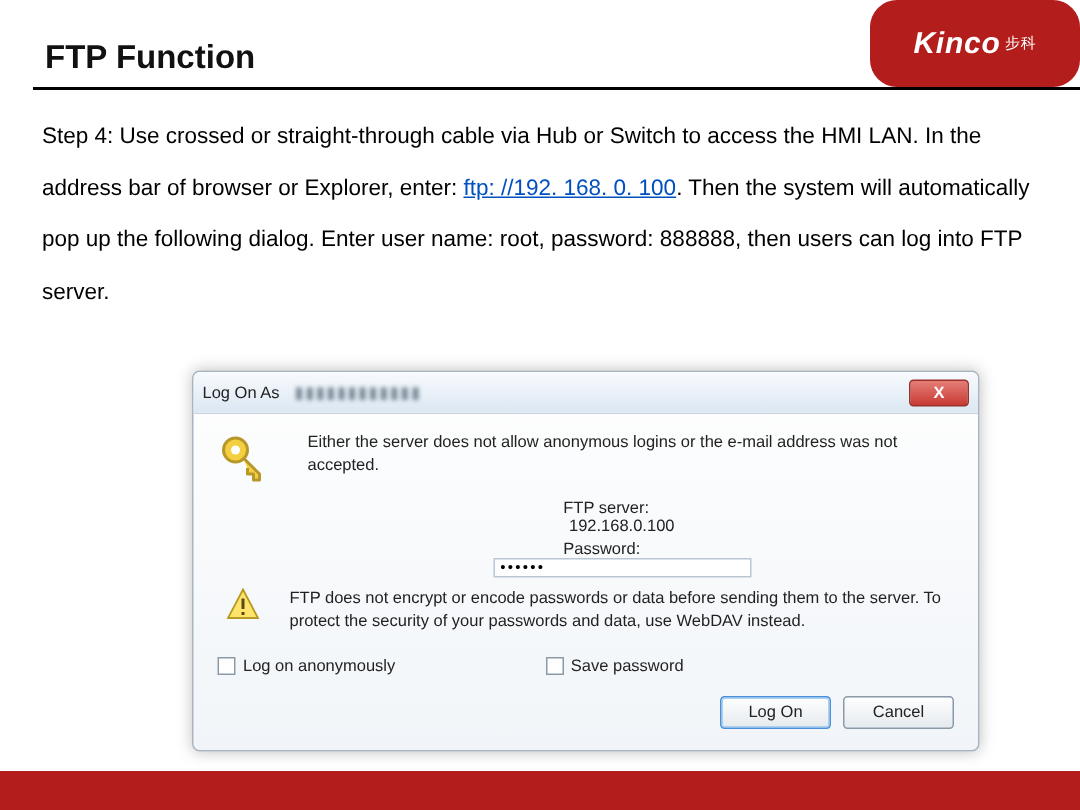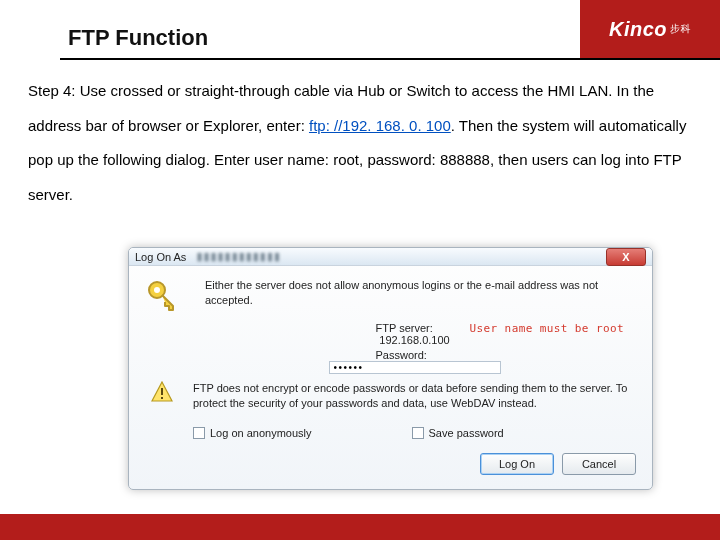--- a/index.html
+++ b/index.html
@@ -1,29 +1,29 @@
 <!DOCTYPE html>
 <html><head>
 <meta charset="utf-8">
 <style>
   * { box-sizing: border-box; margin: 0; padding: 0; }
   body { width: 720px; height: 540px; background: #fff; font-family: Verdana, Arial, sans-serif; overflow: hidden; position: relative; }
 
-  .slide-header { height: 60px; position: relative; padding-left: 30px; margin-left: 38px; }
+  .slide-header { height: 60px; position: relative; padding-left: 30px; }
   .slide-title { font-size: 22px; font-weight: bold; color: #111; padding-top: 25px; }
-  .logo-box { position: absolute; right: 0; top: 0; background: #b31d1b; color: #fff; width: 140px; height: 58px; display: flex; align-items: center; justify-content: center; font-size: 20px; font-style: italic; font-weight: bold; letter-spacing: 0.5px; }
+  .logo-box { position: absolute; right: 0; top: 0; background: #b31d1b; color: #fff; width: 140px; height: 58px; display: flex; align-items: center; justify-content: center; font-size: 20px; font-style: italic; font-weight: bold; letter-spacing: 0.5px; border-radius: 18px; }
   .logo-sub { font-size: 10px; margin-left: 3px; font-style: normal; font-weight: normal; }
   .header-underline { position: absolute; left: 22px; right: 0; top: 58px; height: 2px; background: #000; }
 
   .body-text { padding: 14px 28px 0 28px; font-size: 15px; line-height: 2.3; color: #000; }
   .ftp-link { color: #0050c0; text-decoration: underline; }
 
   
   .dialog-wrap { position: absolute; left: 128px; top: 247px; width: 525px; border: 1px solid #a9b4bf; border-radius: 5px; box-shadow: 0 0 10px rgba(0,0,0,0.25); font-family: "Segoe UI", Tahoma, Arial, sans-serif; font-size: 11px; color: #222; background: linear-gradient(#fefefe,#f1f5f9); }
-  .titlebar { height: 18px; background: linear-gradient(#f8fbfe,#dbe7f2); border-bottom: 1px solid #c9d3de; border-radius: 5px 5px 0 0; display: flex; align-items: center; padding: 0 6px; font-size: 11px; color: #222; }
+  .titlebar { height: 28px; background: linear-gradient(#f8fbfe,#dbe7f2); border-bottom: 1px solid #c9d3de; border-radius: 5px 5px 0 0; display: flex; align-items: center; padding: 0 6px; font-size: 11px; color: #222; }
   .titlebar .t-text { flex: 0 0 auto; }
   .titlebar .blurred { flex: 0 0 auto; margin-left: 10px; filter: blur(1.5px); color: #7a8a97; letter-spacing: 1px; }
   .spacer { flex: 1; }
   .close-btn { width: 40px; height: 18px; border-radius: 3px; background: linear-gradient(#e57e77,#c73b33); border: 1px solid #973129; display: flex; align-items: center; justify-content: center; color:#fff; font-weight: bold; font-size:11px; cursor: pointer; }
 
   .dlg-body { padding: 12px 16px 14px 16px; position: relative; }
   .row1 { display: flex; align-items: flex-start; gap: 26px; }
   .key-icon { width: 34px; flex: 0 0 34px; }
   .key-icon svg { width: 34px; height: 34px; }
   .msg1 { flex: 1; line-height: 1.35; }
@@ -34,21 +34,21 @@
   .val { color: #222; }
   .user-input-box { border: 2px solid #d43a2e; padding: 1px 3px; width: 172px; height: 19px; background: #fff; font-size:11px; }
   .annot { color: #d43a2e; position: absolute; right: 12px; top: 0; font-weight: 500; font-family: Consolas, monospace; letter-spacing: .4px; }
   .pass-box { border: 1px solid #b8c5d2; width: 172px; height: 18px; padding: 0 4px; font-size:10px; letter-spacing: 1.5px; background:#fff; }
 
   .info-line { margin-left: 48px; margin-top: 12px; line-height: 1.3; }
   .warn-row { display: flex; align-items: flex-start; gap: 14px; margin-top: 10px; }
   .warn-icon { width: 34px; flex: 0 0 34px; display:flex; justify-content:center; }
   .warn-icon svg { width: 22px; height: 22px; }
 
-  .checks-row { margin-left: 48px; margin-top: 16px; display: flex; gap: 100px; align-items:center; }
+  .checks-row { margin-top: 16px; display: flex; gap: 100px; align-items:center; }
   .check-item { display: flex; align-items: center; gap: 5px; cursor: pointer; }
   .chk { width: 12px; height: 12px; border: 1px solid #8a9aa9; background: #fff; }
 
   .btn-row { display: flex; justify-content: flex-end; gap: 8px; margin-top: 14px; }
   .win-btn { min-width: 74px; height: 22px; border: 1px solid #8a9aa9; border-radius: 3px; background: linear-gradient(#fefefe,#e5eaee); font-size: 11px; display:flex; align-items:center; justify-content:center; cursor:pointer; }
   .win-btn.default { border-color:#4a90d9; box-shadow: inset 0 0 0 1px #aad1f4; }
 
   .bottom-bar { position: absolute; left: 0; right: 0; bottom: 0; height: 26px; background: #b31d1b; }
 </style>
 </head>
@@ -86,21 +86,20 @@
             <path d="M17 17 L28 28 L28 32 L24 32 L24 28 L20 28 L20 24" fill="#f4d040" stroke="#b8972a" stroke-width="2" stroke-linejoin="round"></path>
           </svg>
       </div>
       <div class="msg1">Either the server does not allow anonymous logins or the e-mail address was not accepted.</div>
     </div>
 
     <div class="form-area">
       <div class="form-row">
         <div class="form-label">FTP server:</div>
         <div class="val">192.168.0.100</div>
-        <div class="annot">User name must be root</div>
       </div>
       <div class="form-row">
         <div class="form-label">Password:</div>
         <input class="pass-box" value="••••••" style="">
       </div>
     </div>
 
 
     <div class="warn-row">
       <div class="warn-icon">

